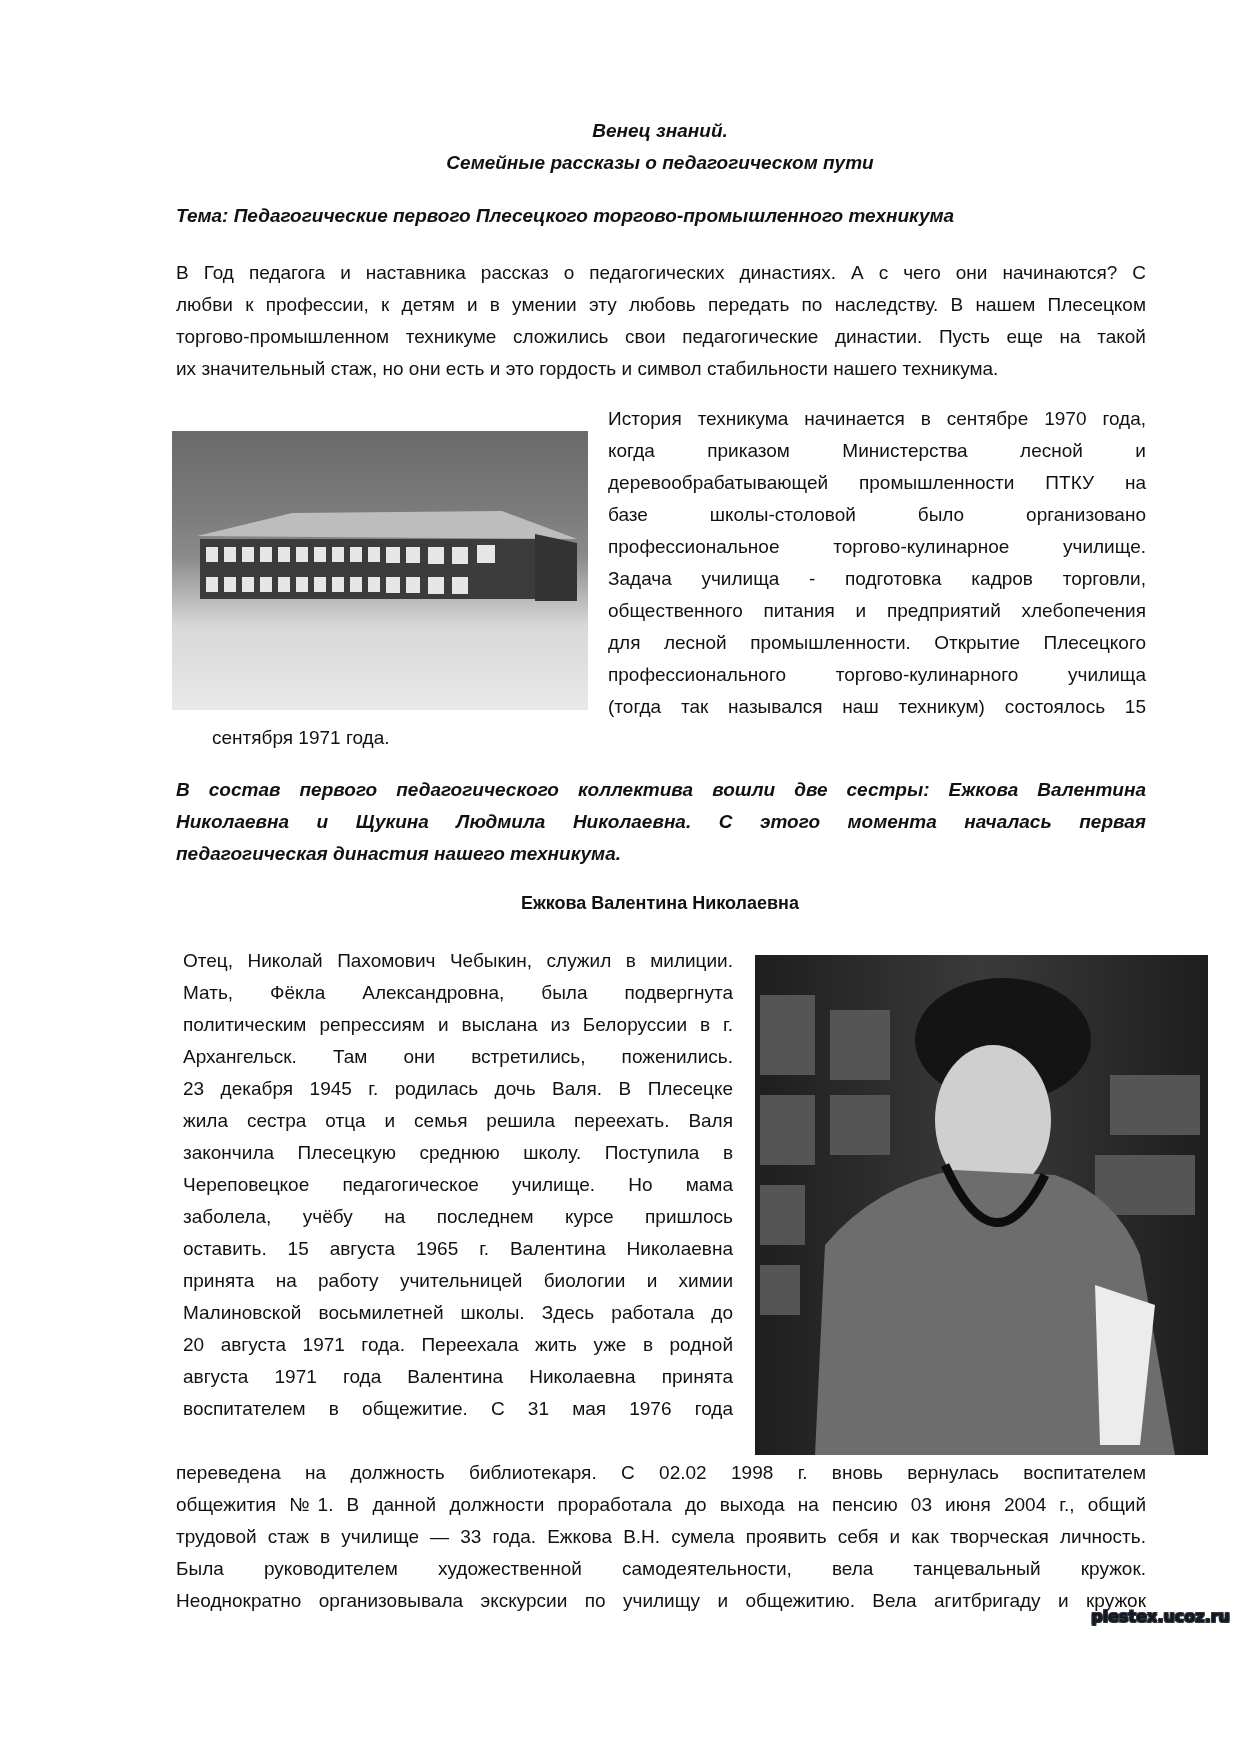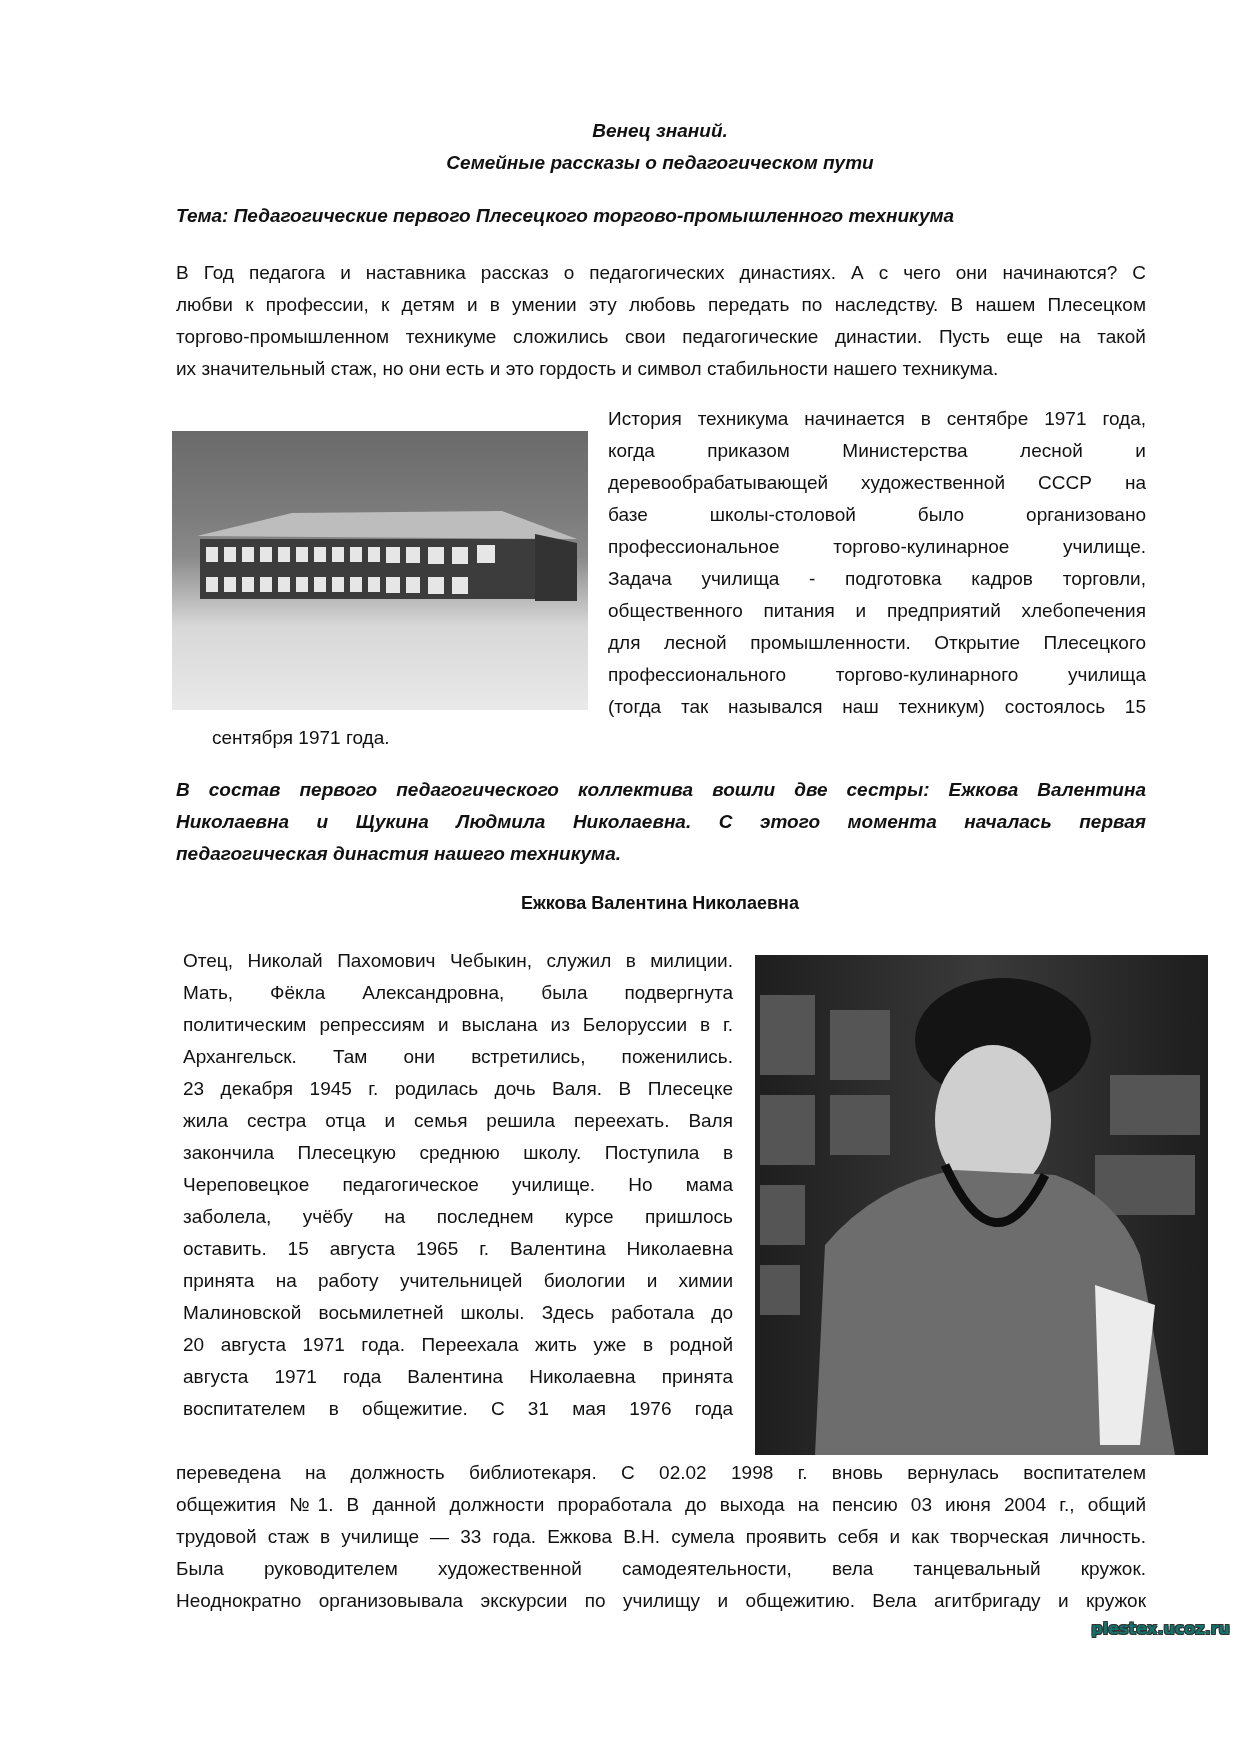--- a/index.html
+++ b/index.html
@@ -19,22 +19,22 @@
     .history-tail { left: 176px; top: 722px; margin-left: 36px; }
     .sisters { left: 176px; top: 774px; width: 970px; font-style: italic; font-weight: bold; }
     .subhead { position: absolute; left: 0; width: 1320px; top: 893px; text-align: center; font-weight: bold; font-size: 18px; }
     .bio { left: 176px; top: 945px; width: 550px; margin-left: 7px; }
     .bio-full { left: 176px; top: 1457px; width: 970px; }
     .photo { position: absolute; overflow: hidden; }
     .building { left: 172px; top: 431px; width: 416px; height: 279px;
                 background: linear-gradient(180deg, #6a6a6a 0%, #7c7c7c 30%, #8a8a8a 45%, #d8d8d8 70%, #e9e9e9 100%); }
     .portrait { left: 755px; top: 955px; width: 453px; height: 500px;
                 background: linear-gradient(90deg, #1e1e1e 0%, #3a3a3a 50%, #1e1e1e 100%); }
-    .watermark { position: absolute; right: 11px; bottom: 10px; font-family: "DejaVu Sans", sans-serif;
-                 font-weight: bold; font-size: 16px; color: #0f766e;
+    .watermark { position: absolute; right: 11px; bottom: 22px; font-family: "DejaVu Sans", sans-serif;
+                 font-weight: bold; font-size: 16px; color: #0f172a;
                  text-shadow: -1px -1px 0 #333, 1px -1px 0 #333, -1px 1px 0 #333, 1px 1px 0 #333; }
   </style>
 </head>
 <body>
 
 <div class="page">
   <div class="title title1">Венец знаний.</div>
   <div class="title title2">Семейные рассказы о педагогическом пути</div>
   <div class="topic">Тема: Педагогические первого Плесецкого торгово-промышленного техникума</div>
 
@@ -78,23 +78,23 @@
           <rect x="196" y="146" width="12" height="15"></rect>
         <rect x="214" y="146" width="14" height="16"></rect>
           <rect x="234" y="146" width="14" height="16"></rect>
         <rect x="256" y="146" width="16" height="17"></rect>
           <rect x="280" y="146" width="16" height="17"></rect>
       </g>
     </svg>
   </div>
 
   <div class="para history">
-    <span class="jline">  История техникума начинается в сентябре 1971 года,</span>
+    <span class="jline">  История техникума начинается в сентябре 1970 года,</span>
     <span class="jline">когда приказом Министерства лесной и</span>
-    <span class="jline">деревообрабатывающей художественной СССР на</span>
+    <span class="jline">деревообрабатывающей промышленности ПТКУ на</span>
     <span class="jline">базе школы-столовой было организовано</span>
     <span class="jline">профессиональное торгово-кулинарное училище.</span>
     <span class="jline">Задача училища -  подготовка кадров торговли,</span>
     <span class="jline">общественного питания и предприятий хлебопечения</span>
     <span class="jline">для лесной промышленности.   Открытие Плесецкого</span>
     <span class="jline">профессионального торгово-кулинарного училища</span>
     <span class="jline">(тогда так назывался наш техникум) состоялось 15</span>
   </div>
   <div class="para history-tail">сентября 1971 года.</div>
 

